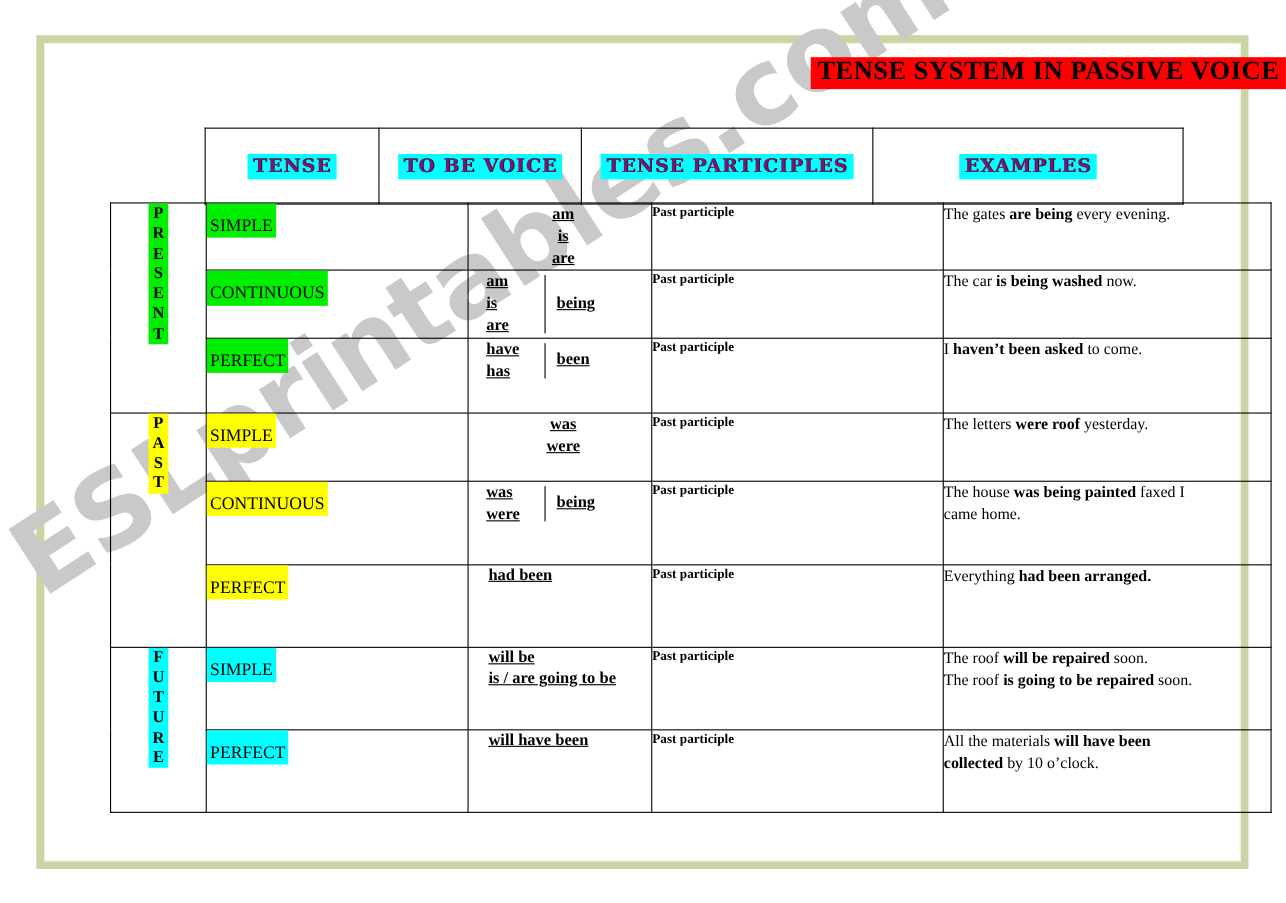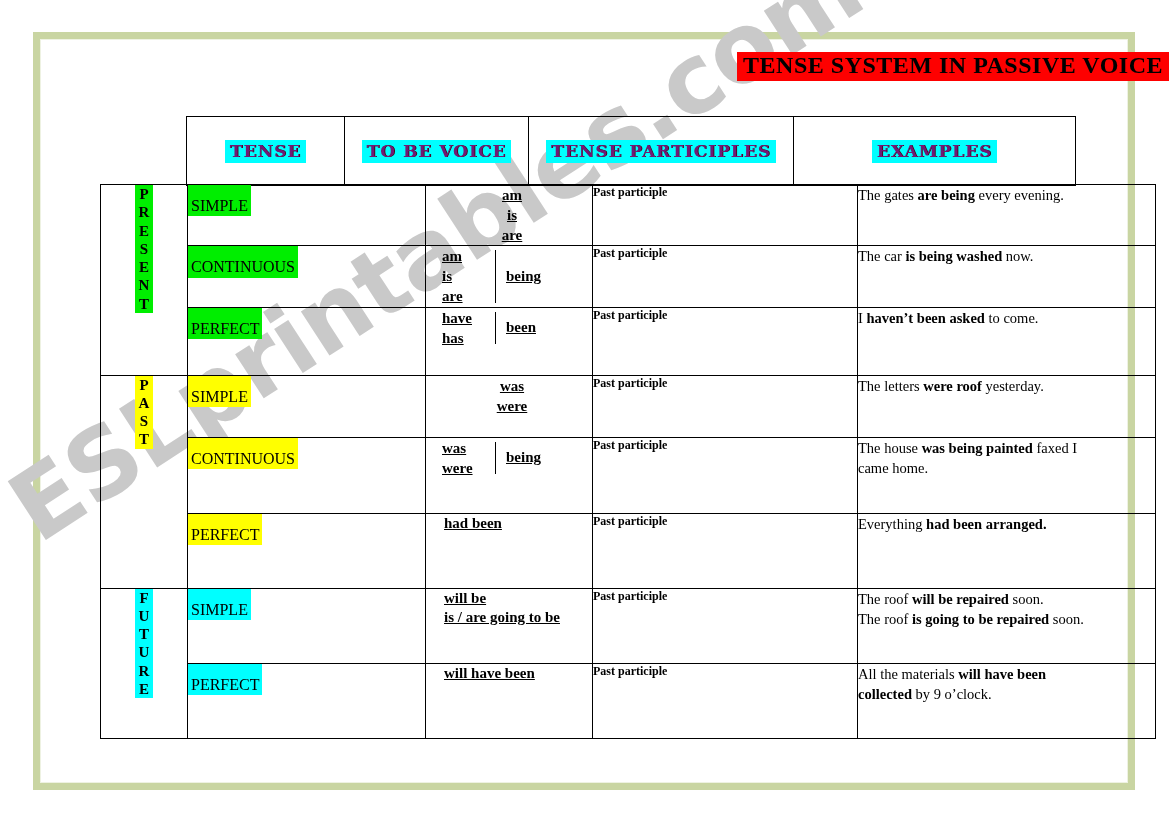--- a/index.html
+++ b/index.html
@@ -400,20 +400,20 @@
           <tr style="height: 75px;">
             <td class="tense-cell"><span class="tense-name hl-cyan">PERFECT</span></td>
             <td class="tobe-cell">
               <div class="tobe-indent">
                 <div>will have been</div>
               </div>
             </td>
             <td class="pp-cell">Past participle</td>
             <td class="ex-cell">
               <span class="ex-line"><span>All the materials </span><b>will have been</b></span>
-              <span class="ex-line"><b>collected</b><span> by 9 o’clock.</span></span>
+              <span class="ex-line"><b>collected</b><span> by 10 o’clock.</span></span>
             </td>
           </tr>
         </tbody>
     </table>
 
   </div>
 </div>
 
 </body></html>

